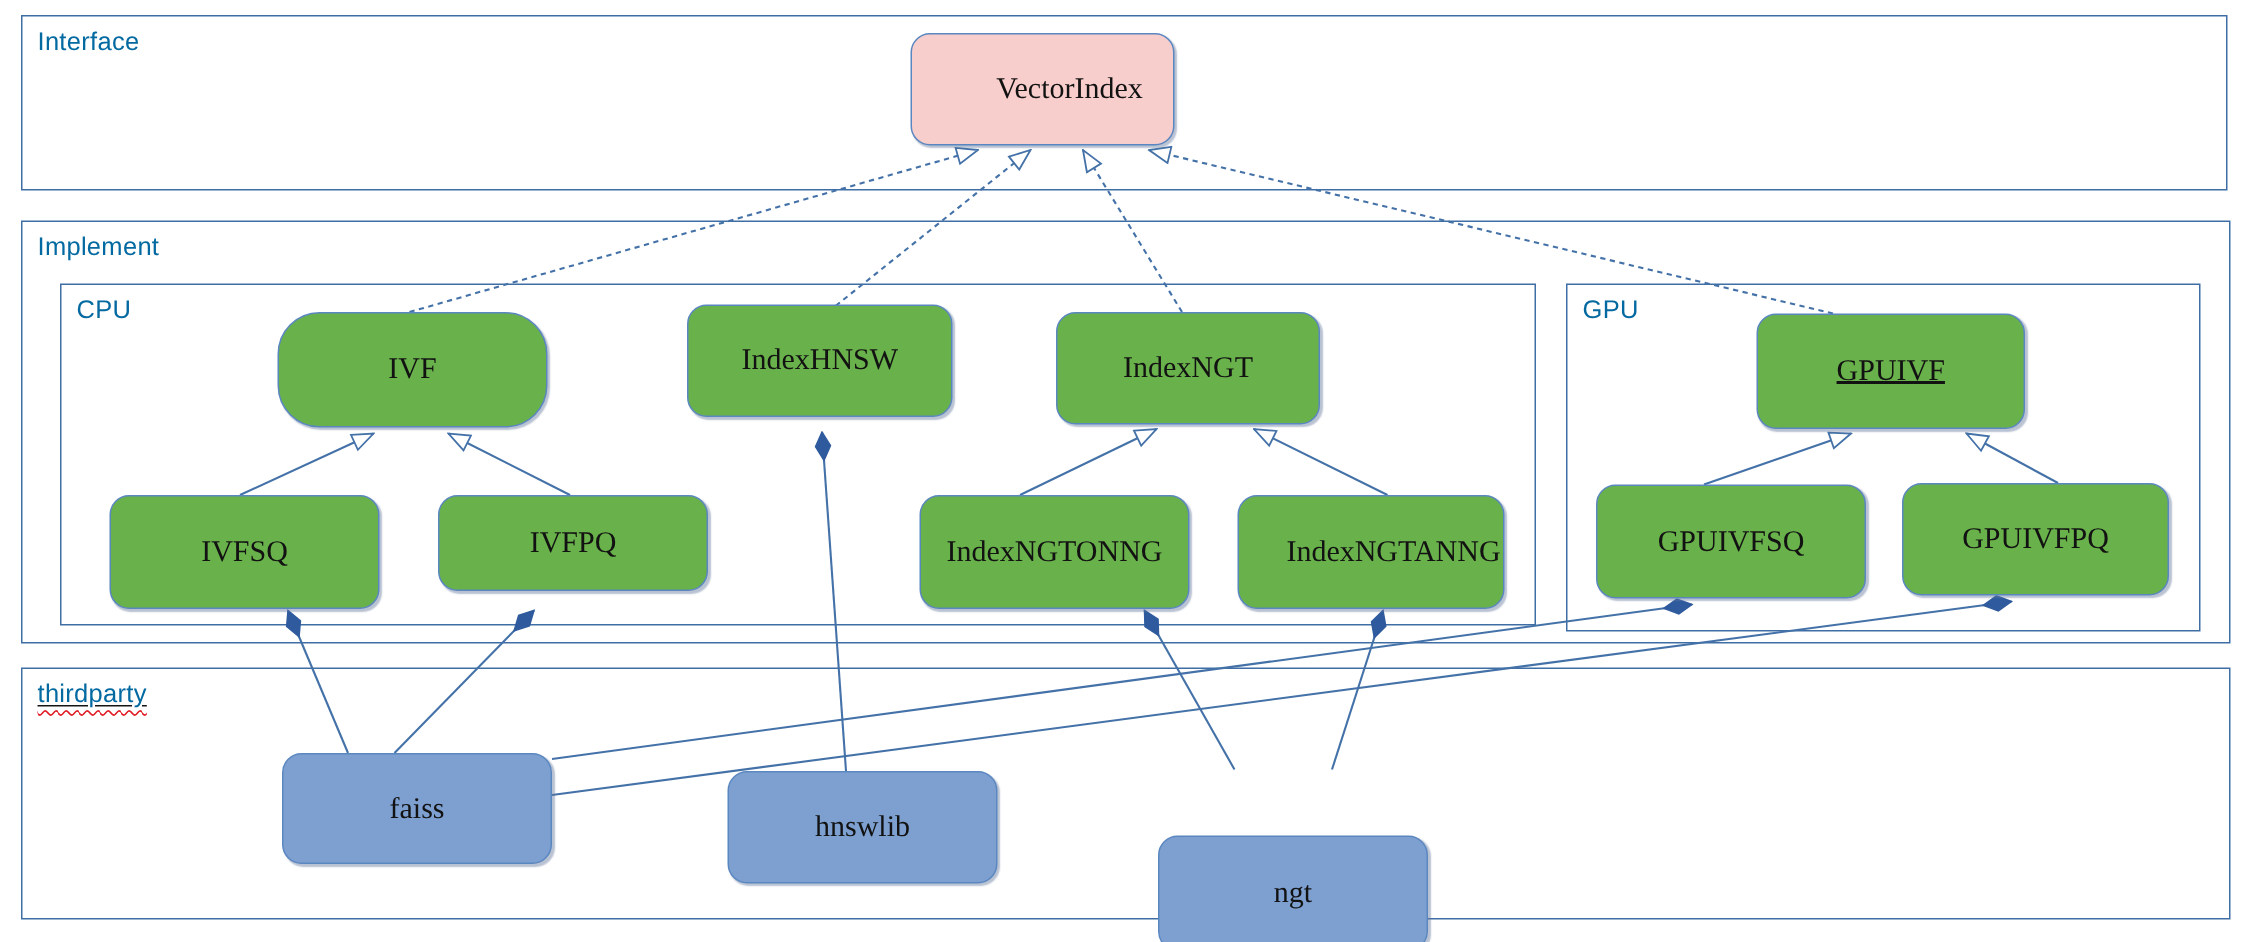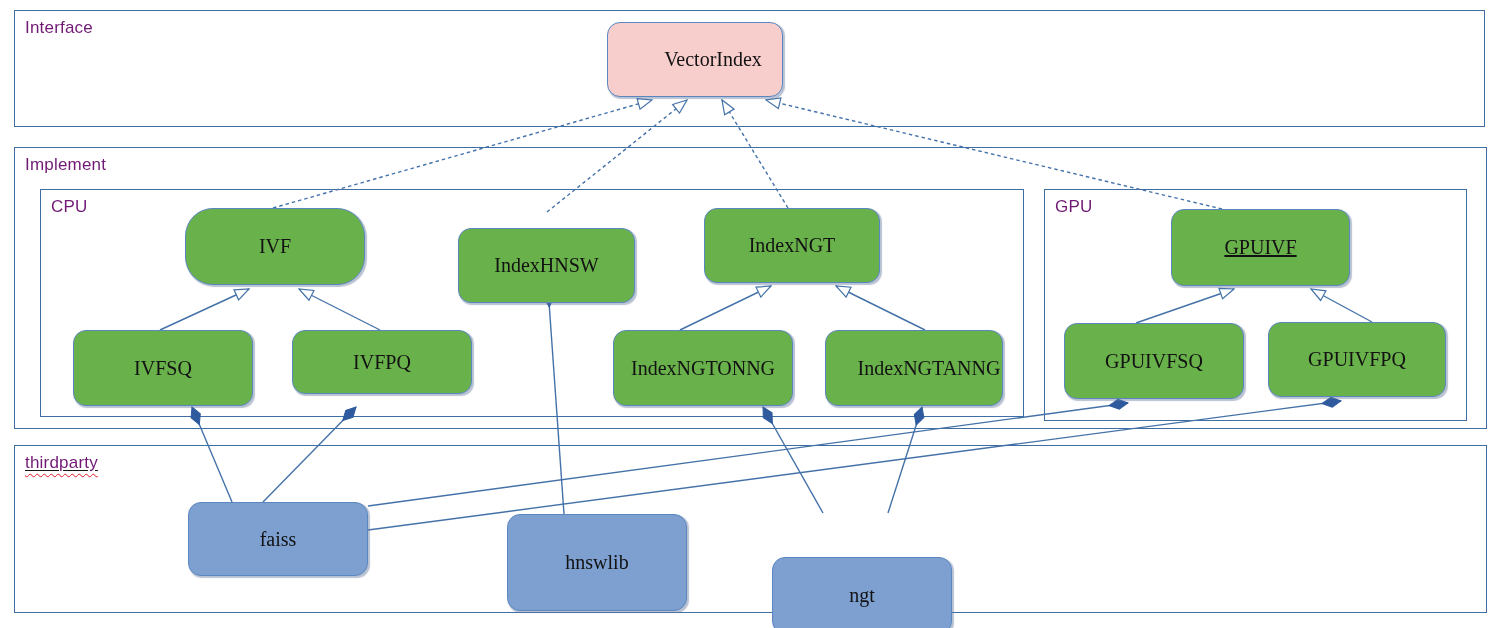--- a/index.html
+++ b/index.html
@@ -14,21 +14,21 @@
     position:absolute;
     border:1.5px solid #3f6ea5;
     box-sizing:border-box;
     background:transparent;
     z-index:1;
   }
   .group-label{
     position:absolute;
     left:10px;top:7px;
     font-size:17px;
-    color:#701a75;
+    color:#0369a1;
     letter-spacing:.2px;
     white-space:nowrap;
   }
   .lbl-underline{ text-decoration:underline; text-decoration-color:#141414; text-underline-offset:2px; }
   .lbl-squiggle{
     text-decoration-line:underline;
     text-decoration-style:wavy;
     text-decoration-color:#e01b24;
     text-decoration-thickness:1px;
     text-underline-offset:5px;
@@ -104,21 +104,21 @@
         <span class="group-label lbl-underline"><span class="lbl-squiggle">thirdparty</span></span>
       </div>
     </div>
   <div id="nodes">
       <div class="node" style="left: 607px; top: 22px; width: 176px; height: 75px; background: rgb(248, 206, 204); padding-left: 36px;">
         <span>VectorIndex</span>
       </div>
       <div class="node" style="left: 185px; top: 208px; width: 180px; height: 77px; background: rgb(105, 177, 75); border-radius: 28px;">
         <span>IVF</span>
       </div>
-      <div class="node" style="left: 458px; top: 228px; width: 177px; height: 75px; background: rgb(105, 177, 75);">
+      <div class="node" style="left: 458px; top: 203px; width: 177px; height: 75px; background: rgb(105, 177, 75);">
         <span>IndexHNSW</span>
       </div>
       <div class="node" style="left: 704px; top: 208px; width: 176px; height: 75px; background: rgb(105, 177, 75);">
         <span>IndexNGT</span>
       </div>
       <div class="node" style="left: 73px; top: 330px; width: 180px; height: 76px; background: rgb(105, 177, 75);">
         <span>IVFSQ</span>
       </div>
       <div class="node" style="left: 292px; top: 330px; width: 180px; height: 64px; background: rgb(105, 177, 75);">
         <span>IVFPQ</span>
@@ -134,20 +134,20 @@
       </div>
       <div class="node" style="left: 1064px; top: 323px; width: 180px; height: 76px; background: rgb(105, 177, 75);">
         <span>GPUIVFSQ</span>
       </div>
       <div class="node" style="left: 1268px; top: 322px; width: 178px; height: 75px; background: rgb(105, 177, 75);">
         <span>GPUIVFPQ</span>
       </div>
       <div class="node" style="left: 188px; top: 502px; width: 180px; height: 74px; background: rgb(125, 160, 209);">
         <span>faiss</span>
       </div>
-      <div class="node" style="left: 507px; top: 514px; width: 180px; height: 97px; background: rgb(125, 160, 209); font-family: Liberation Serif, serif;">
+      <div class="node" style="left: 485px; top: 514px; width: 180px; height: 75px; background: rgb(125, 160, 209); font-family: Liberation Serif, serif;">
         <span>hnswlib</span>
       </div>
       <div class="node" style="left: 772px; top: 513px; width: 180px; height: 77px; background: rgb(125, 160, 209); margin-top: 44px;">
         <span>ngt</span>
       </div>
     </div>
 </div>
 
 </body></html>

